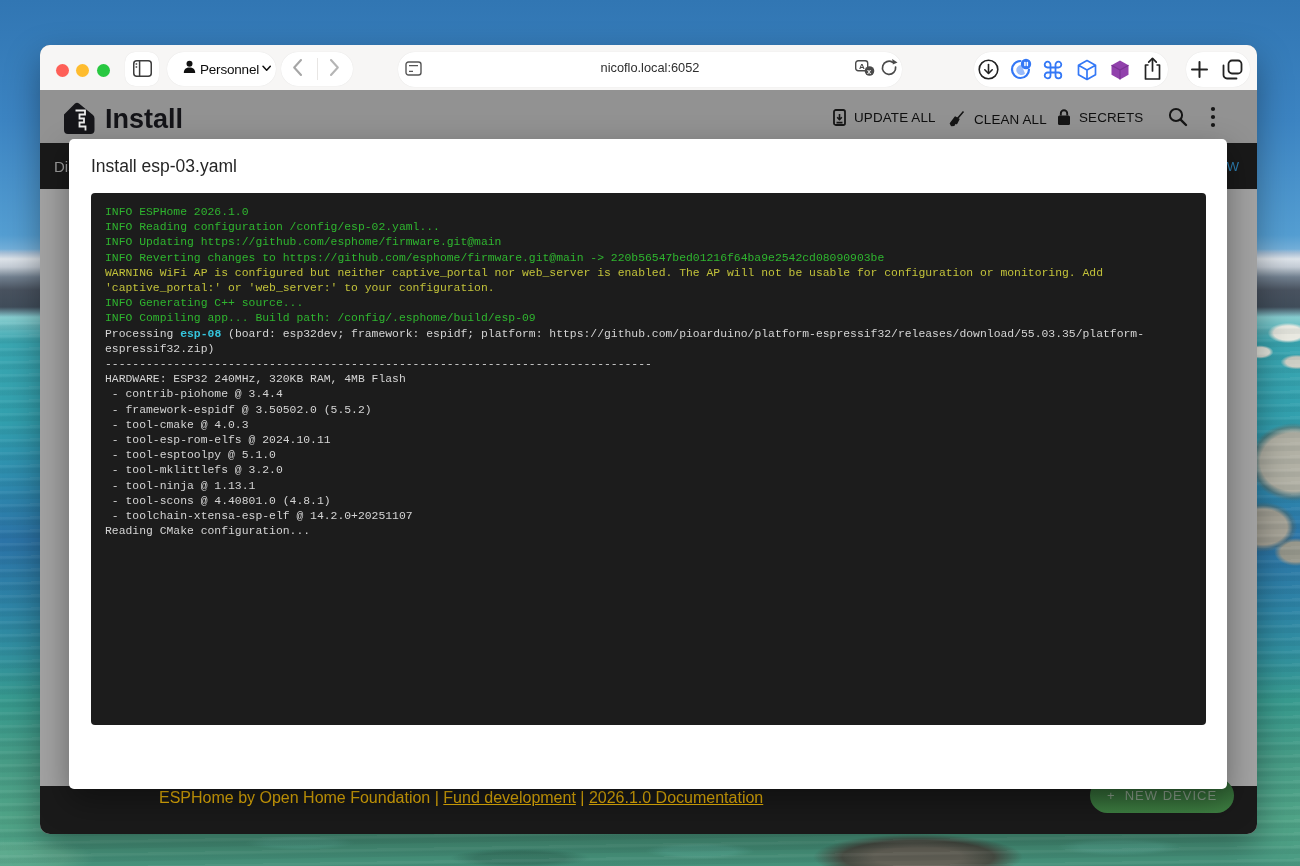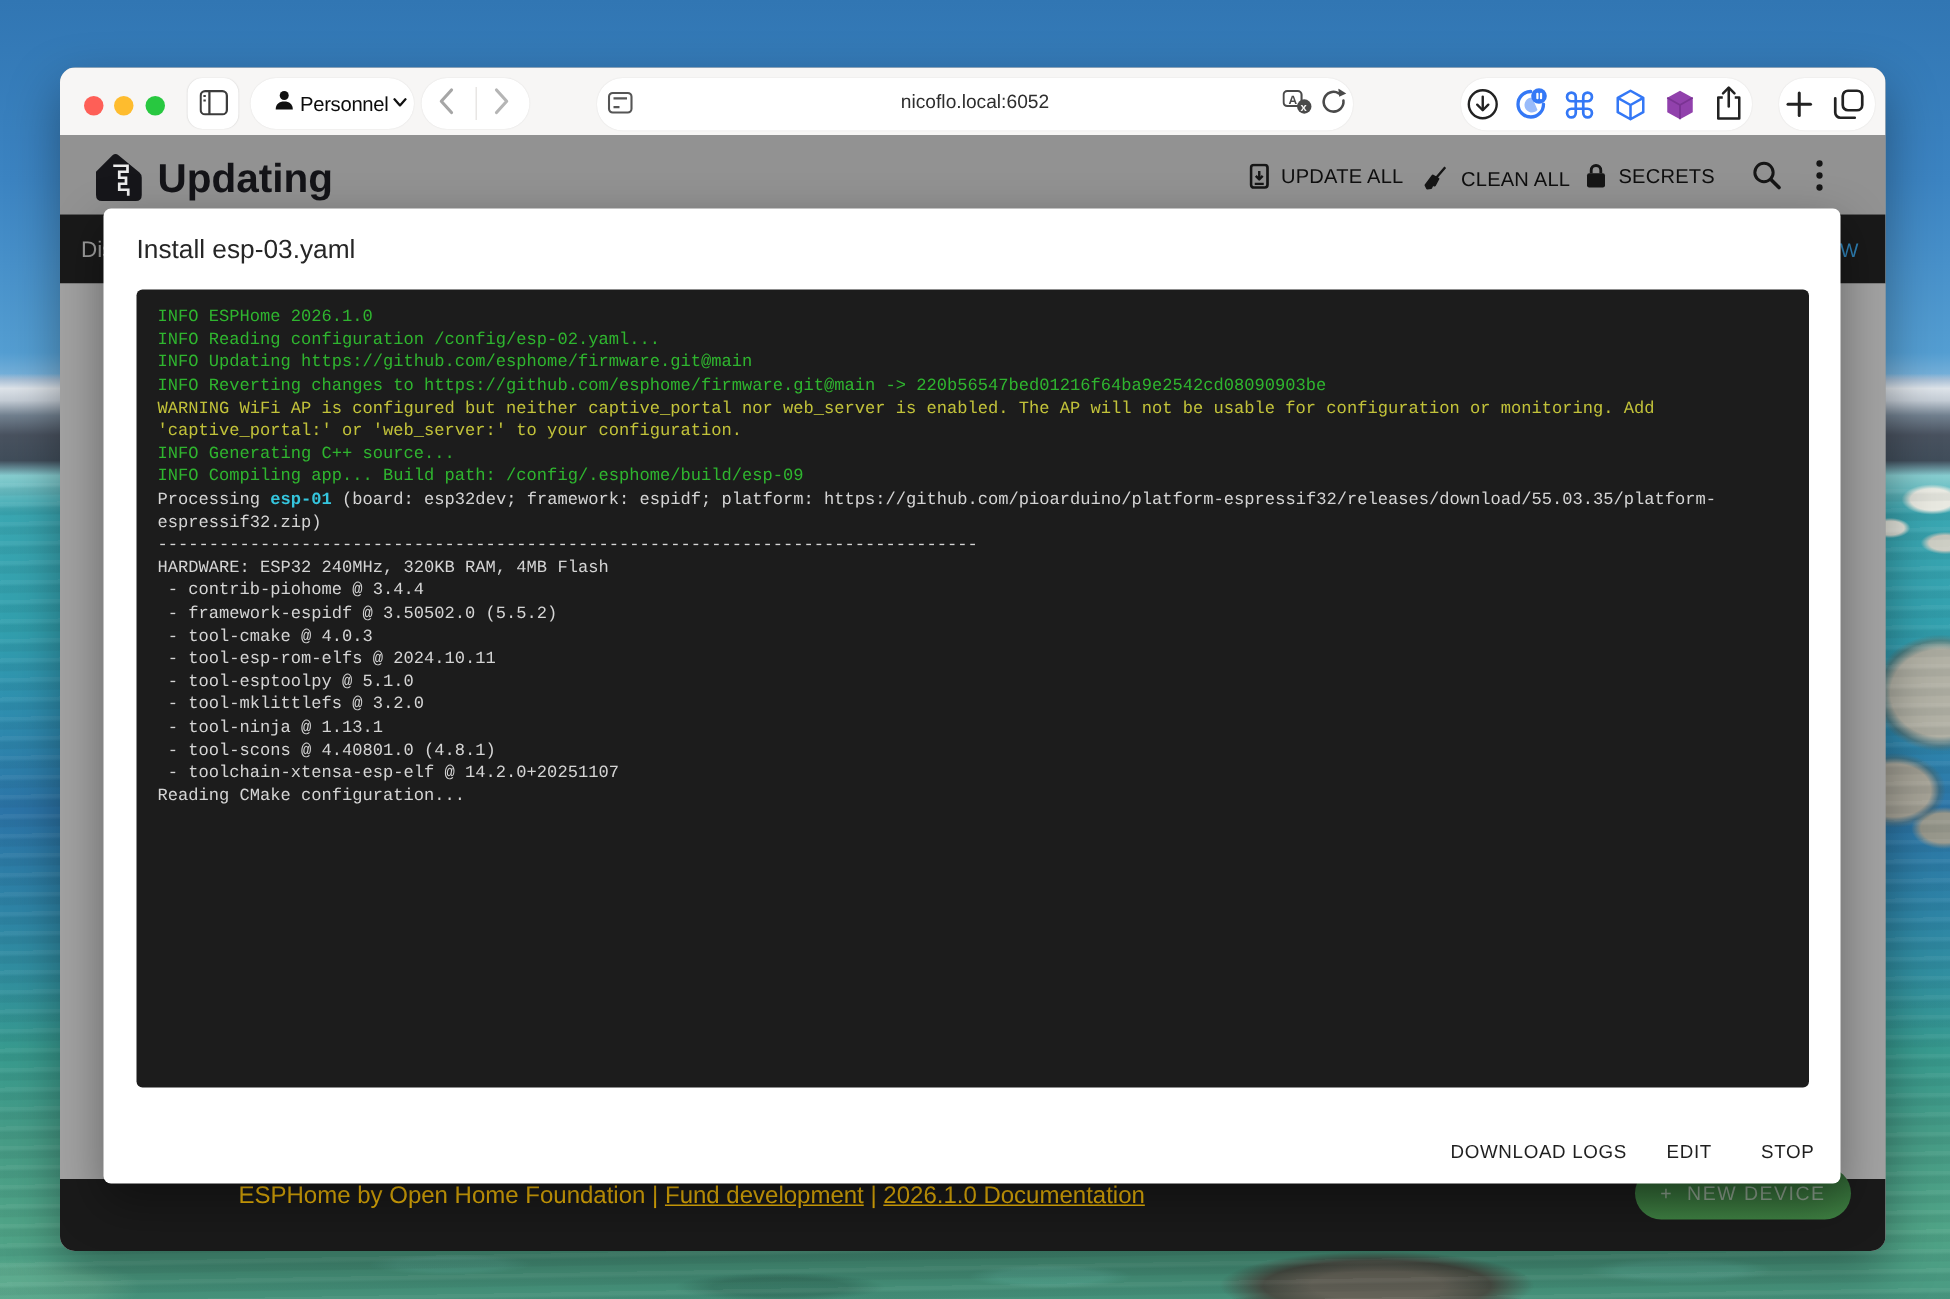--- a/index.html
+++ b/index.html
@@ -126,21 +126,21 @@
         <rect x="6.5" y="1.5" width="13" height="13" rx="3.5" fill="none" stroke="#222" stroke-width="1.8"></rect>
         <path d="M14.5 19.5 L5 19.5 A3.5 3.5 0 0 1 1.5 16 L1.5 6.5" fill="none" stroke="#222" stroke-width="1.8" stroke-linecap="round"></path>
       </svg>
   </div>
   <div class="page">
     <div class="hd">
       <svg style="position:absolute;left:21px;top:11px;" width="35" height="34" viewBox="0 0 35 34">
           <path d="M3 13.5 L14 2.5 Q16 0.8 18 2.5 L32 14 Q33.5 15.3 33.5 17.5 L33.5 29 Q33.5 33 29.5 33 L7 33 Q3 33 3 29 Z" fill="#16161a"></path>
           <path d="M14.5 9.5 L24 9.5 L24 13.5 L18.5 13.5 L18.5 17.5 L23 17.5 L23 21.5 L18.5 21.5 L18.5 25.5 L24.5 25.5 L24.5 29.5" fill="none" stroke="#ececec" stroke-width="1.8"></path>
         </svg>
-      <div style="position:absolute;left:65px;top:14px;font-size:27px;font-weight:bold;color:#141418;">Updating</div>
+      <div style="position:absolute;left:65px;top:14px;font-size:27px;font-weight:bold;color:#141418;">Install</div>
       <div class="hact" style="left:793px;">
           <svg width="13" height="17" viewBox="0 0 13 17">
             <rect x="1" y="1" width="11" height="15" rx="1.8" fill="none" stroke="#161616" stroke-width="1.8"></rect>
             <line x1="6.5" y1="5" x2="6.5" y2="10" stroke="#161616" stroke-width="1.6"></line>
             <path d="M4.2 8.2 L6.5 10.6 L8.8 8.2" fill="none" stroke="#161616" stroke-width="1.6" stroke-linejoin="round"></path>
             <line x1="3.5" y1="13.6" x2="9.5" y2="13.6" stroke="#161616" stroke-width="1.6"></line>
           </svg>
           <span>UPDATE ALL</span>
         </div>
       <div class="hact" style="left:909px;align-items:flex-end;">
@@ -180,34 +180,29 @@
     <div class="mtitle">Install esp-03.yaml</div>
     <div class="term">
         <pre><span class="g">INFO ESPHome 2026.1.0
 INFO Reading configuration /config/esp-02.yaml...
 INFO Updating https://github.com/esphome/firmware.git@main
 INFO Reverting changes to https://github.com/esphome/firmware.git@main -&gt; 220b56547bed01216f64ba9e2542cd08090903be</span>
 <span class="y">WARNING WiFi AP is configured but neither captive_portal nor web_server is enabled. The AP will not be usable for configuration or monitoring. Add
 'captive_portal:' or 'web_server:' to your configuration.</span>
 <span class="g">INFO Generating C++ source...
 INFO Compiling app... Build path: /config/.esphome/build/esp-09</span>
-Processing <span class="c">esp-01</span> (board: esp32dev; framework: espidf; platform: https://github.com/pioarduino/platform-espressif32/releases/download/55.03.35/platform-
+Processing <span class="c">esp-08</span> (board: esp32dev; framework: espidf; platform: https://github.com/pioarduino/platform-espressif32/releases/download/55.03.35/platform-
 espressif32.zip)
 --------------------------------------------------------------------------------
 HARDWARE: ESP32 240MHz, 320KB RAM, 4MB Flash
  - contrib-piohome @ 3.4.4
  - framework-espidf @ 3.50502.0 (5.5.2)
  - tool-cmake @ 4.0.3
  - tool-esp-rom-elfs @ 2024.10.11
  - tool-esptoolpy @ 5.1.0
  - tool-mklittlefs @ 3.2.0
  - tool-ninja @ 1.13.1
  - tool-scons @ 4.40801.0 (4.8.1)
  - toolchain-xtensa-esp-elf @ 14.2.0+20251107
 Reading CMake configuration...</pre>
       </div>
-    <div class="mbtns" style="position:absolute;left:0;top:622px;width:100%;height:20px;">
-        <span style="left:898px;">DOWNLOAD LOGS</span>
-        <span style="left:1042px;">EDIT</span>
-        <span style="left:1105px;">STOP</span>
-      </div>
   </div>
 </div>
 
 </body></html>

